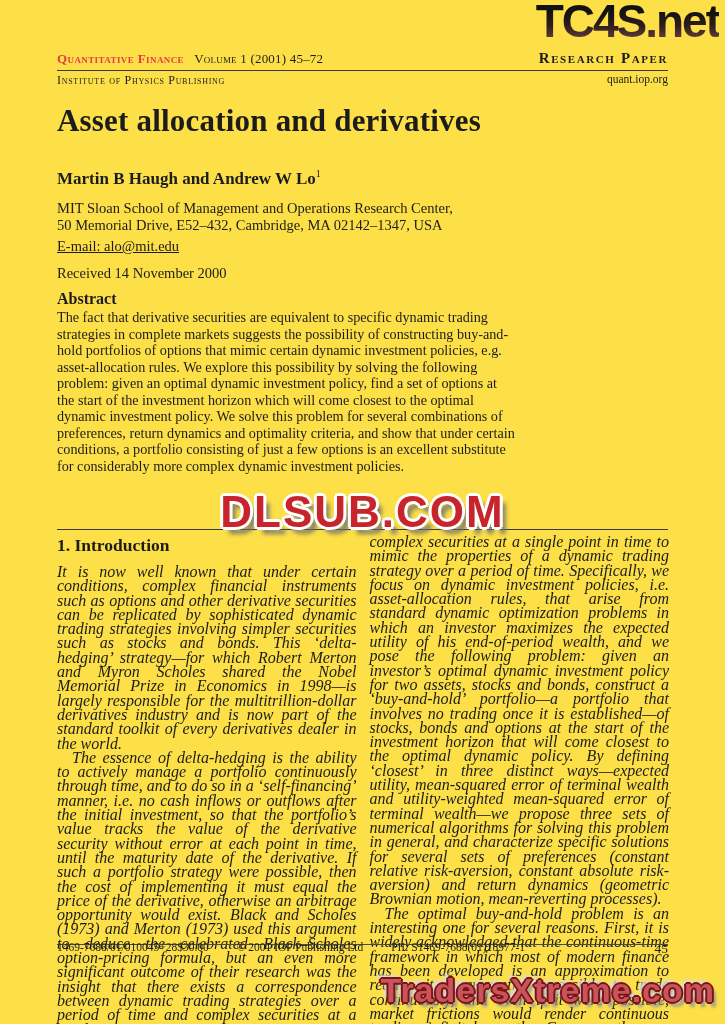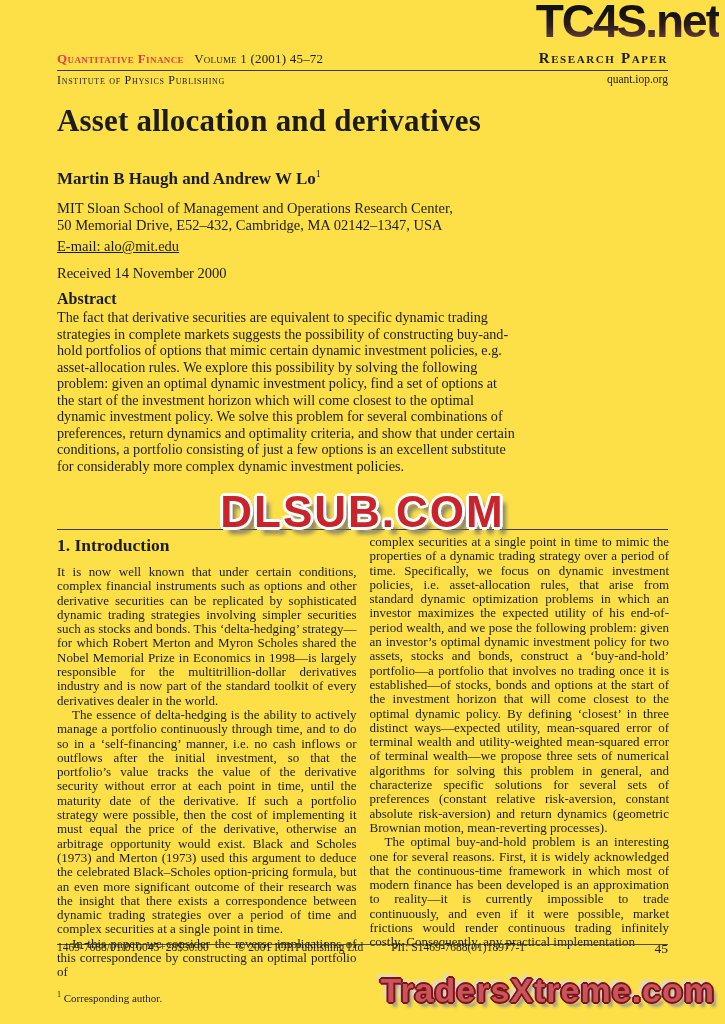--- a/index.html
+++ b/index.html
@@ -45,21 +45,21 @@
          letter-spacing:2px;line-height:1.2;color:var(--dlsub_red,#c8242b);
          text-shadow:
            -3px 0 0 #fff, 3px 0 0 #fff, 0 -3px 0 #fff, 0 3px 0 #fff,
            -2px -2px 0 #fff, 2px -2px 0 #fff, -2px 2px 0 #fff, 2px 2px 0 #fff,
            6px 7px 4px rgba(110,110,110,.85);}
 
   
   .columns{position:absolute;left:57px;top:527px;width:612px;display:flex;gap:13px;}
   .col{flex:1 1 0;min-width:0;margin-top:8px;}
   .intro-head{font-size:17.5px;font-weight:bold;margin:0 0 9px 0;}
-  .col p{margin:0;font-size:13px;line-height:14.3px;text-align:justify;}
+  .col p{margin:0;font-size:16px;line-height:14.3px;text-align:justify;font-style:italic;}
   .col p.indent{text-indent:15px;}
   .footnote{margin-top:10px;font-size:11px;}
   .footnote sup{font-size:8px;}
 
   
   .footer-rule{position:absolute;top:936px;left:57px;right:57px;border:none;border-top:1.2px solid #4a4a4a;}
   .footer{position:absolute;top:941px;left:57px;right:57px;display:flex;
           justify-content:space-between;align-items:flex-start;font-size:11.5px;}
   .footer-left span{margin-right:25px;}
   .page-number{font-size:13.5px;}

